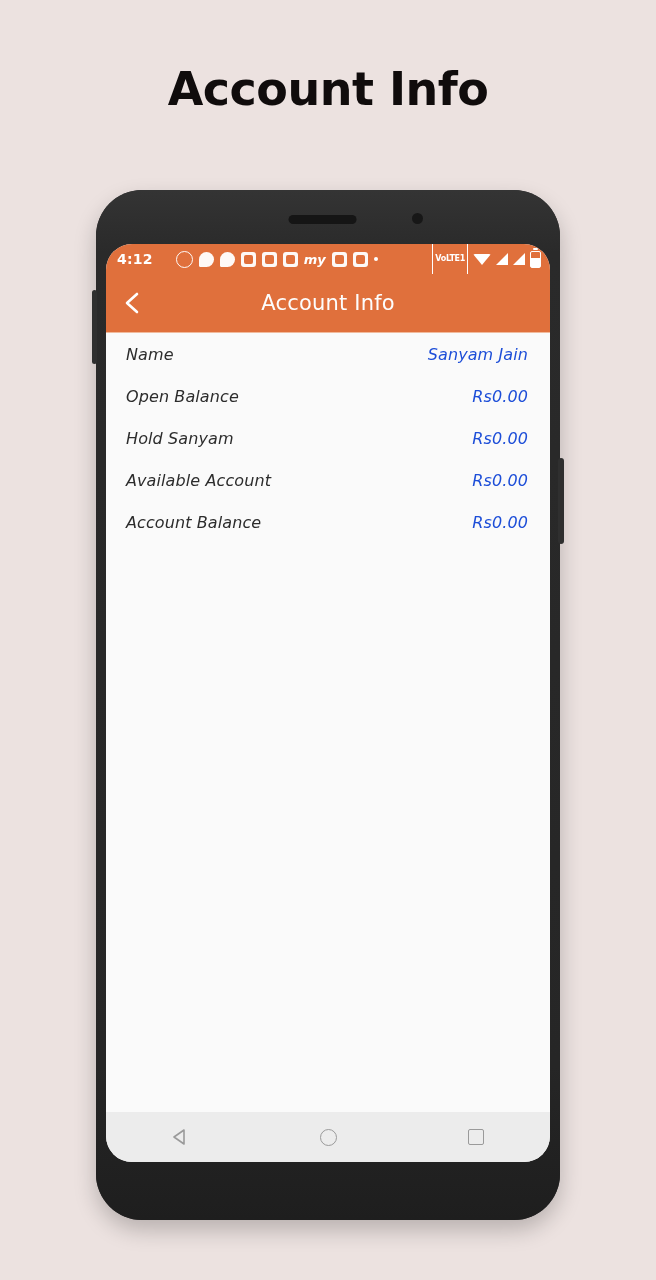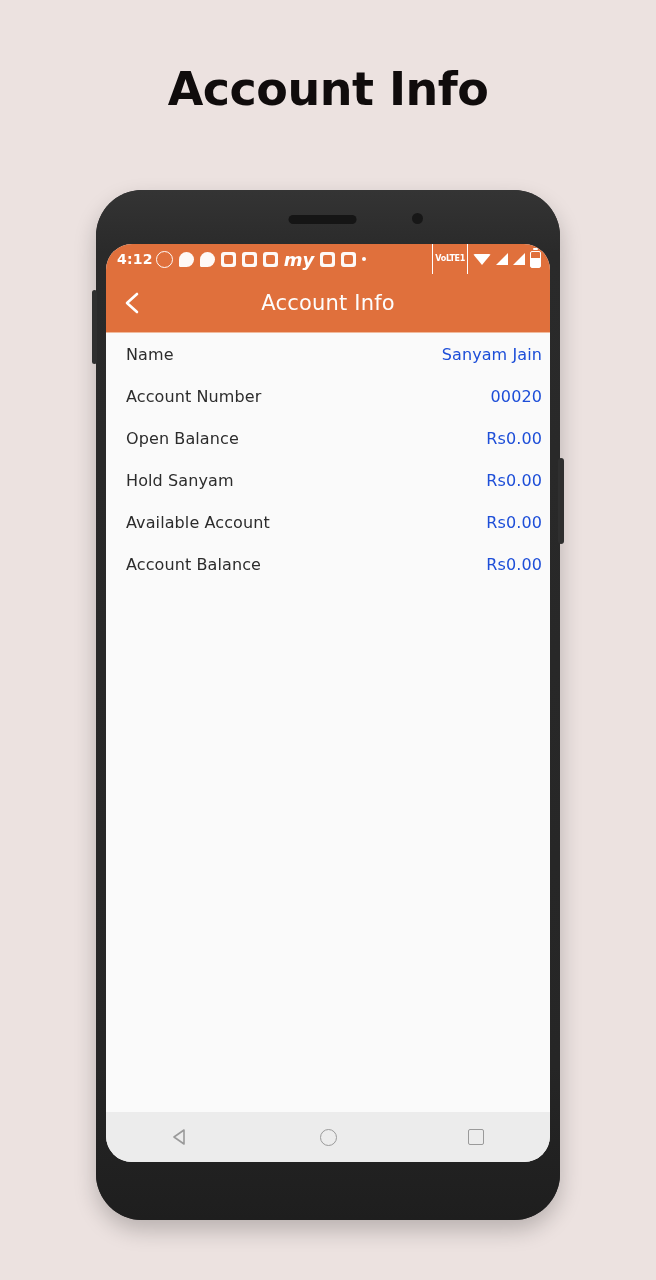--- a/index.html
+++ b/index.html
@@ -107,21 +107,21 @@
     display: flex;
     align-items: center;
     padding: 0 9px 0 11px;
     flex: none;
     color: #ffffff;
   }
   .status-time {
     font-size: 14px;
     font-weight: 600;
     letter-spacing: 0.2px;
-    margin-right: 3px;
+    margin-right: 23px;
     color: #ffffff;
   }
   .notif-icons {
     display: flex;
     align-items: center;
     gap: 6px;
     flex: 1;
   }
   .ni {
     width: 15px;
@@ -145,21 +145,21 @@
     left: 3px; top: 3px;
     width: 9px; height: 9px;
     background: #e0703c;
     border-radius: 2px;
   }
   .ni-bubble {
     border-radius: 50% 50% 50% 10%;
     background: #fff;
   }
   .ni-my {
-    font-size: 18px;
+    font-size: 13px;
     font-style: italic;
     font-weight: bold;
     line-height: 15px;
     color: #ffffff;
   }
   .ni-dot {
     width: 4px;
     height: 4px;
     border-radius: 50%;
     background: #fff;
@@ -233,22 +233,23 @@
     font-size: 21px;
     color: #fdfdfd;
     letter-spacing: 0.2px;
     pointer-events: none;
   }
 
   
   .info-list {
     flex: 1;
     background: #fafafa;
-    padding: 12px 8px 0 20px;
+    padding: 12px 22px 0 20px;
     overflow: hidden;
+    font-style: italic;
   }
   .info-row {
     display: flex;
     align-items: baseline;
     justify-content: space-between;
     height: 42px;
   }
   .info-label {
     font-size: 16px;
     color: #2c2c2c;
@@ -334,24 +335,20 @@
       </div>
       <div class="app-bar-title">Account Info</div>
     </div>
 
     <div class="info-list">
       <div class="info-row">
         <span class="info-label">Name</span>
         <span class="info-value">Sanyam Jain</span>
       </div>
       <div class="info-row">
-        <span class="info-label">Account Number</span>
-        <span class="info-value">00020</span>
-      </div>
-      <div class="info-row">
         <span class="info-label">Open Balance</span>
         <span class="info-value">Rs0.00</span>
       </div>
       <div class="info-row">
         <span class="info-label">Hold Sanyam</span>
         <span class="info-value">Rs0.00</span>
       </div>
       <div class="info-row">
         <span class="info-label">Available Account</span>
         <span class="info-value">Rs0.00</span>

